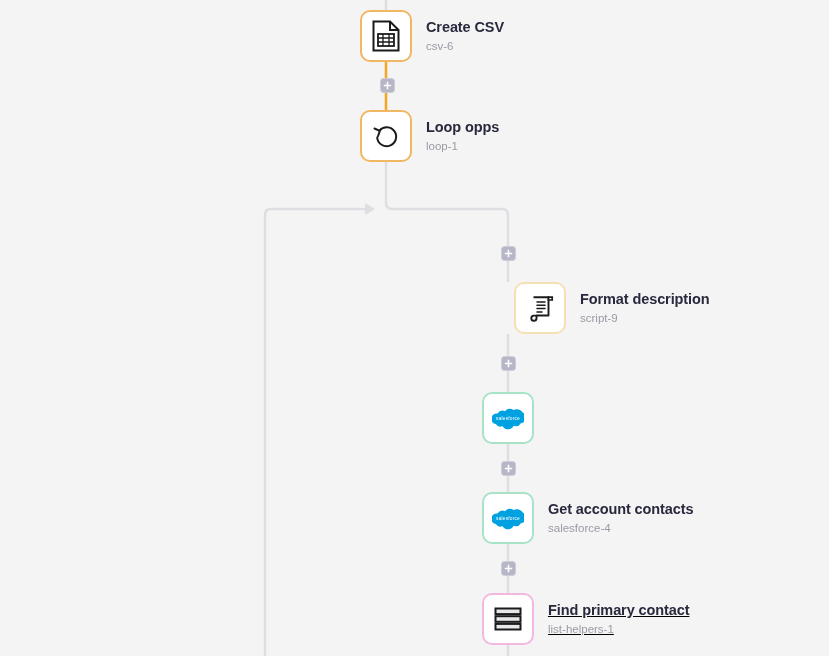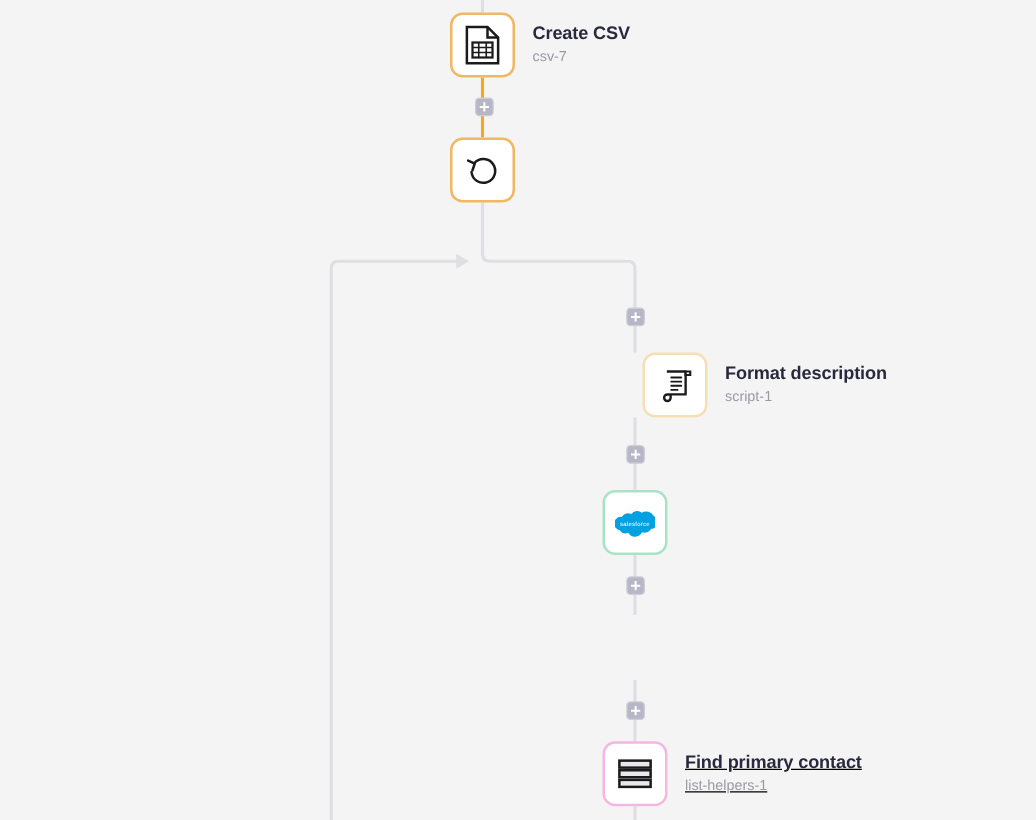--- a/index.html
+++ b/index.html
@@ -139,56 +139,72 @@
     <div class="node-box" style="border-color:#f0b862;">
       <svg class="icon-svg" width="30" height="32" viewBox="0 0 30 32">
         <path d="M2.5,1.5 L19,1.5 L27.5,10 L27.5,30.5 L2.5,30.5 Z" fill="#ffffff" stroke="#1b1b1b" stroke-width="2"></path>
         <path d="M19,1.5 L19,10 L27.5,10" fill="none" stroke="#1b1b1b" stroke-width="2"></path>
         <rect x="7" y="14" width="16" height="12" fill="none" stroke="#1b1b1b" stroke-width="1.8"></rect>
         <path d="M7,18 L23,18 M7,22 L23,22 M12,14 L12,26 M18,14 L18,26" stroke="#1b1b1b" stroke-width="1.3"></path>
       </svg>
     </div>
     <div class="node-labels">
       <div class="node-title">Create CSV</div>
-      <div class="node-sub">csv-7</div>
+      <div class="node-sub">csv-6</div>
     </div>
   </div>
 
   <div class="node" style="left:360px; top:110px;">
     <div class="node-box" style="border-color:#f0b862;">
       <svg class="icon-svg" width="32" height="32" viewBox="0 0 32 32">
         <path d="M9.5,10.5 A9.5,9.5 0 1 1 7.2,17.6" fill="none" stroke="#1b1b1b" stroke-width="2" stroke-linecap="round"></path>
         <path d="M4.5,8.5 L9.8,10.9 L8.0,16.2" fill="none" stroke="#1b1b1b" stroke-width="2" stroke-linecap="round" stroke-linejoin="round"></path>
       </svg>
+    </div>
+    <div class="node-labels">
+      <div class="node-title">Loop opps</div>
+      <div class="node-sub">loop-1</div>
     </div>
   </div>
 
   <div class="node" style="left:482px; top:282px;margin-left:32px;">
     <div class="node-box" style="border-color:#f7dfb4;">
       <svg class="icon-svg" width="30" height="30" viewBox="0 0 30 30">
         <path d="M8.5,4.2 L23.5,4.2 L23.5,22.5 L11.5,22.5 L11.5,25.2 A2.6,2.6 0 0 1 6.3,25.2 A2.6,2.6 0 0 1 8.9,22.6 L11.5,22.6" fill="#ffffff" stroke="#1b1b1b" stroke-width="1.9" stroke-linejoin="round"></path>
         <path d="M23.5,4.2 L23.5,7.0 L27.2,7.0 L27.2,4.2 Z" fill="#ffffff" stroke="#1b1b1b" stroke-width="1.7"></path>
         <path d="M12,9 L20,9 M12,12.3 L20,12.3 M12,15.6 L20,15.6 M12,18.9 L17,18.9" stroke="#1b1b1b" stroke-width="1.5" stroke-linecap="round"></path>
       </svg>
     </div>
     <div class="node-labels">
       <div class="node-title">Format description</div>
-      <div class="node-sub">script-1</div>
+      <div class="node-sub">script-9</div>
     </div>
   </div>
 
   <div class="node" style="left:482px; top:392px;">
     <div class="node-box" style="border-color:#a9e3c7;">
       <svg class="icon-svg" width="32" height="23" viewBox="0 0 48 34">
         <path d="M19.6,6.0 a8.6,8.6 0 0 1 12.6,-1.6 a10.6,10.6 0 0 1 14.3,4.0 a8.3,8.3 0 0 1 -3.2,15.6 a9.0,9.0 0 0 1 -10.8,4.0 a9.4,9.4 0 0 1 -16.6,0.6 a8.6,8.6 0 0 1 -10.2,-3.2 A7.9,7.9 0 0 1 8.2,9.6 a9.6,9.6 0 0 1 11.4,-3.6 Z" fill="#00a1e0"></path>
         <text x="24" y="20" font-family="'Liberation Sans', sans-serif" font-size="7.2" fill="#ffffff" text-anchor="middle" letter-spacing="0.3">salesforce</text>
       </svg>
     </div>
   </div>
 
+  <div class="node" style="left:482px; top:492px;">
+    <div class="node-box" style="border-color:#a9e3c7;">
+      <svg class="icon-svg" width="32" height="23" viewBox="0 0 48 34">
+        <path d="M19.6,6.0 a8.6,8.6 0 0 1 12.6,-1.6 a10.6,10.6 0 0 1 14.3,4.0 a8.3,8.3 0 0 1 -3.2,15.6 a9.0,9.0 0 0 1 -10.8,4.0 a9.4,9.4 0 0 1 -16.6,0.6 a8.6,8.6 0 0 1 -10.2,-3.2 A7.9,7.9 0 0 1 8.2,9.6 a9.6,9.6 0 0 1 11.4,-3.6 Z" fill="#00a1e0"></path>
+        <text x="24" y="20" font-family="'Liberation Sans', sans-serif" font-size="7.2" fill="#ffffff" text-anchor="middle" letter-spacing="0.3">salesforce</text>
+      </svg>
+    </div>
+    <div class="node-labels">
+      <div class="node-title">Get account contacts</div>
+      <div class="node-sub">salesforce-4</div>
+    </div>
+  </div>
 
   <div class="node" style="left:482px; top:593px;text-decoration:underline;">
     <div class="node-box" style="border-color:#f3b8e2;">
       <svg class="icon-svg" width="30" height="26" viewBox="0 0 30 26">
         <rect x="2.5" y="2.5" width="25" height="5.6" fill="#e8e8ec" stroke="#1b1b1b" stroke-width="2"></rect>
         <rect x="2.5" y="10.2" width="25" height="5.6" fill="#e8e8ec" stroke="#1b1b1b" stroke-width="2"></rect>
         <rect x="2.5" y="17.9" width="25" height="5.6" fill="#e8e8ec" stroke="#1b1b1b" stroke-width="2"></rect>
       </svg>
     </div>
     <div class="node-labels">

